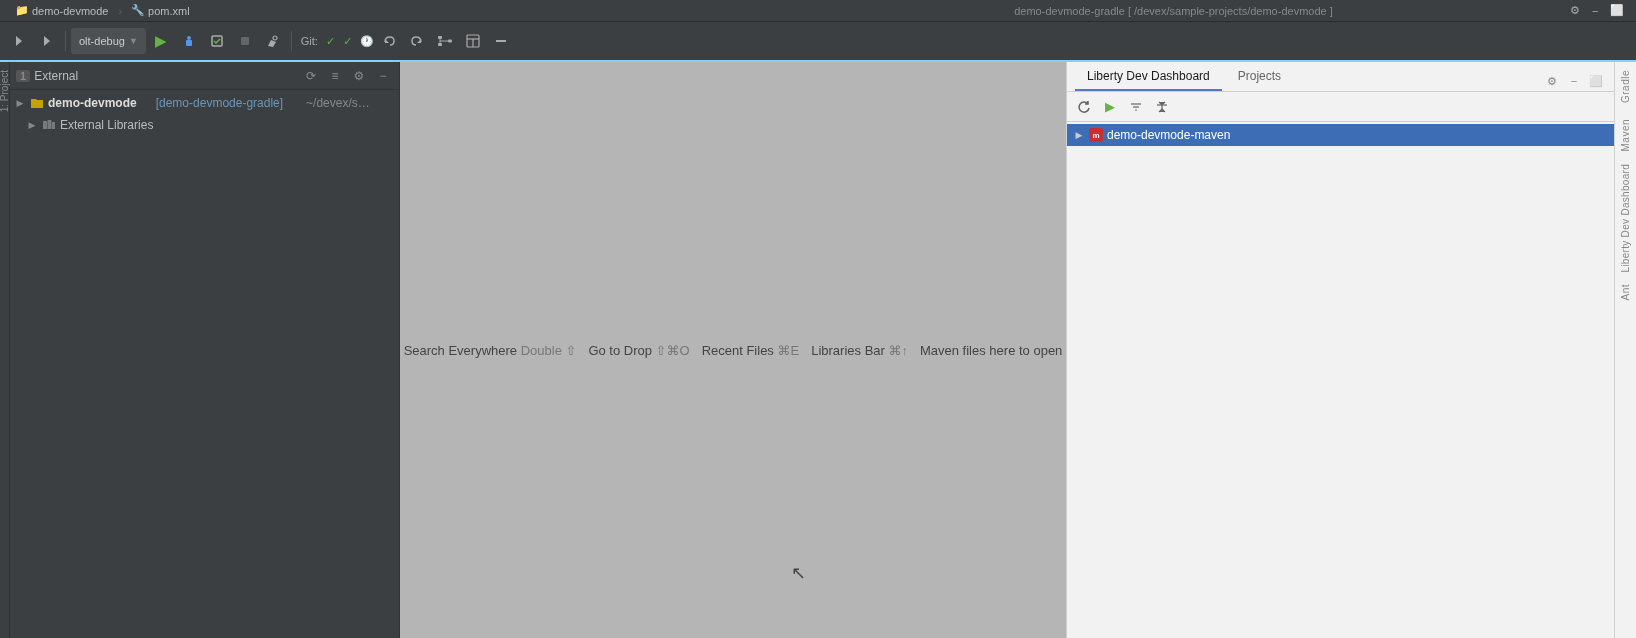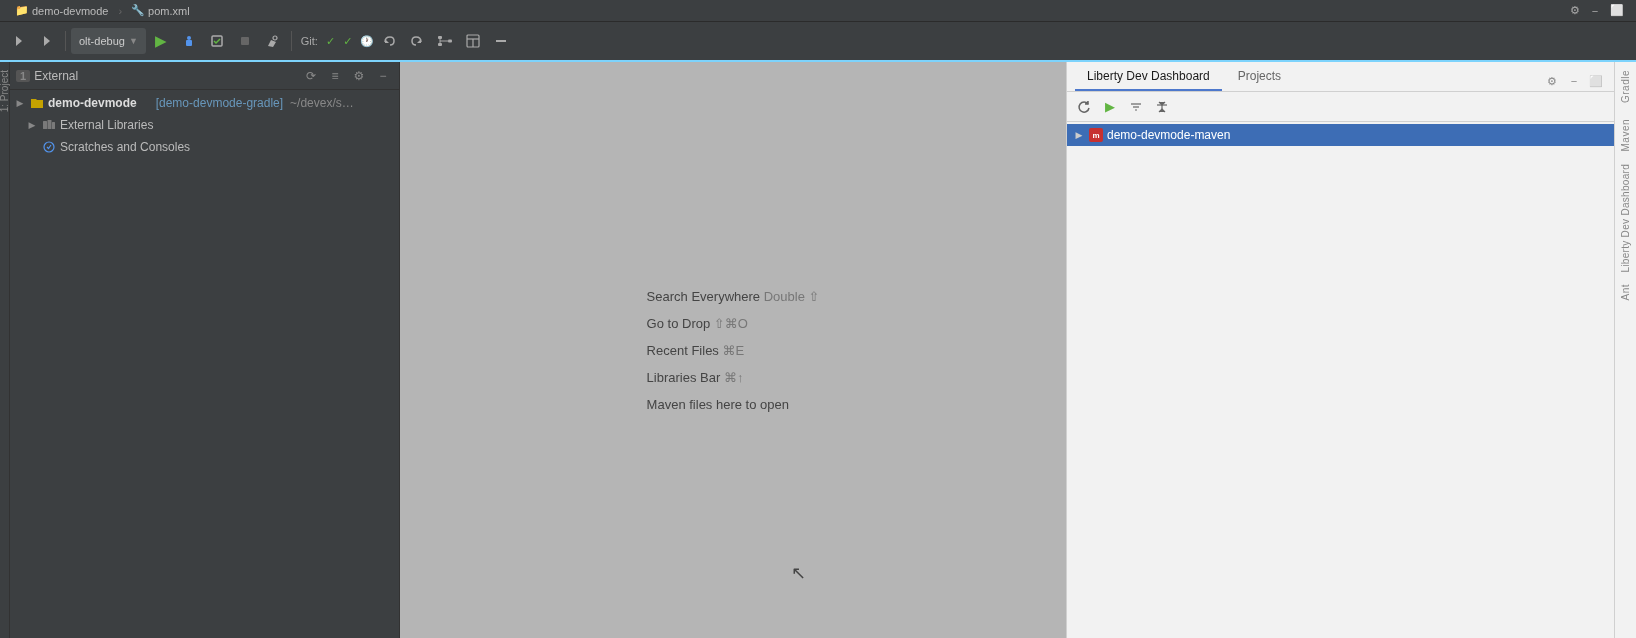--- a/index.html
+++ b/index.html
@@ -254,21 +254,21 @@
     .editor-area {
       flex: 1;
       background: #b5b5b5;
       display: flex;
       align-items: center;
       justify-content: center;
       position: relative;
     }
     .editor-hints {
       display: flex;
-      flex-direction: column;
+      flex-direction: row;
       align-items: flex-start;
       gap: 12px;
     }
     .hint-line {
       font-size: 13px;
       color: #555;
     }
     .hint-key {
       color: #777;
     }
@@ -434,20 +434,21 @@
     <div class="title-tab">
       <span class="tab-icon">📁</span>
       <span>demo-devmode</span>
     </div>
     <span style="color:#666;font-size:11px">›</span>
     <div class="title-tab">
       <span class="tab-icon">🔧</span>
       <span>pom.xml</span>
     </div>
   </div>
+  <div class="title-center">demo-devmode-gradle [ /devex/sample-projects/demo-devmode ]</div>
   <div class="title-actions">
     <span class="title-action-btn">⚙</span>
     <span class="title-action-btn">−</span>
     <span class="title-action-btn">⬜</span>
   </div>
 </div>
 
 <div class="toolbar">
   <div class="toolbar-btn">
     <svg width="14" height="14" viewBox="0 0 14 14" fill="#aaa">
@@ -550,45 +551,35 @@
       <div class="tree-item">
         <span class="tree-arrow">▶</span>
         <span class="tree-icon folder-open-icon">
           <svg width="14" height="14" viewBox="0 0 14 14" fill="#c5a200">
               <path d="M1 4h12v8H1z"></path>
               <path d="M1 3h5l1 1h5v1H1z"></path>
             </svg>
         </span>
         <span class="tree-label tree-label-bold">demo-devmode</span>
         <span style="margin-left:16px;" class="tree-label tree-label-module">[demo-devmode-gradle]</span>
-        <span style="margin-left:4px;" class="tree-label tree-label-gray">~/devex/s…</span>
+        <span style="margin-left:20px;" class="tree-label tree-label-gray">~/devex/s…</span>
       </div>
 
       <div class="tree-item tree-indent-1">
         <span class="tree-arrow">▶</span>
         <span class="tree-icon">
           <svg width="14" height="14" viewBox="0 0 14 14" fill="#7a7a7a">
               <rect x="1" y="3" width="4" height="8" rx="0.5"></rect>
               <rect x="5.5" y="2" width="4" height="9" rx="0.5"></rect>
               <rect x="10" y="4" width="3" height="7" rx="0.5"></rect>
             </svg>
         </span>
         <span class="tree-label">External Libraries</span>
       </div>
 
-      <div class="tree-item tree-indent-1">
-        <span class="tree-arrow"></span>
-        <span class="tree-icon">
-          <svg width="14" height="14" viewBox="0 0 14 14" fill="none" stroke="#5394ec" stroke-width="1.2">
-              <circle cx="7" cy="7" r="5"></circle>
-              <path d="M5 7l1.5 1.5L9 5" stroke="#5394ec"></path>
-            </svg>
-        </span>
-        <span class="tree-label">Scratches and Consoles</span>
-      </div>
     </div>
   </div>
 
   <div class="editor-area">
     <div class="editor-hints">
       <div class="hint-line">
         <span class="hint-text">Search Everywhere </span>
         <span class="hint-key">Double ⇧</span>
       </div>
       <div class="hint-line">

